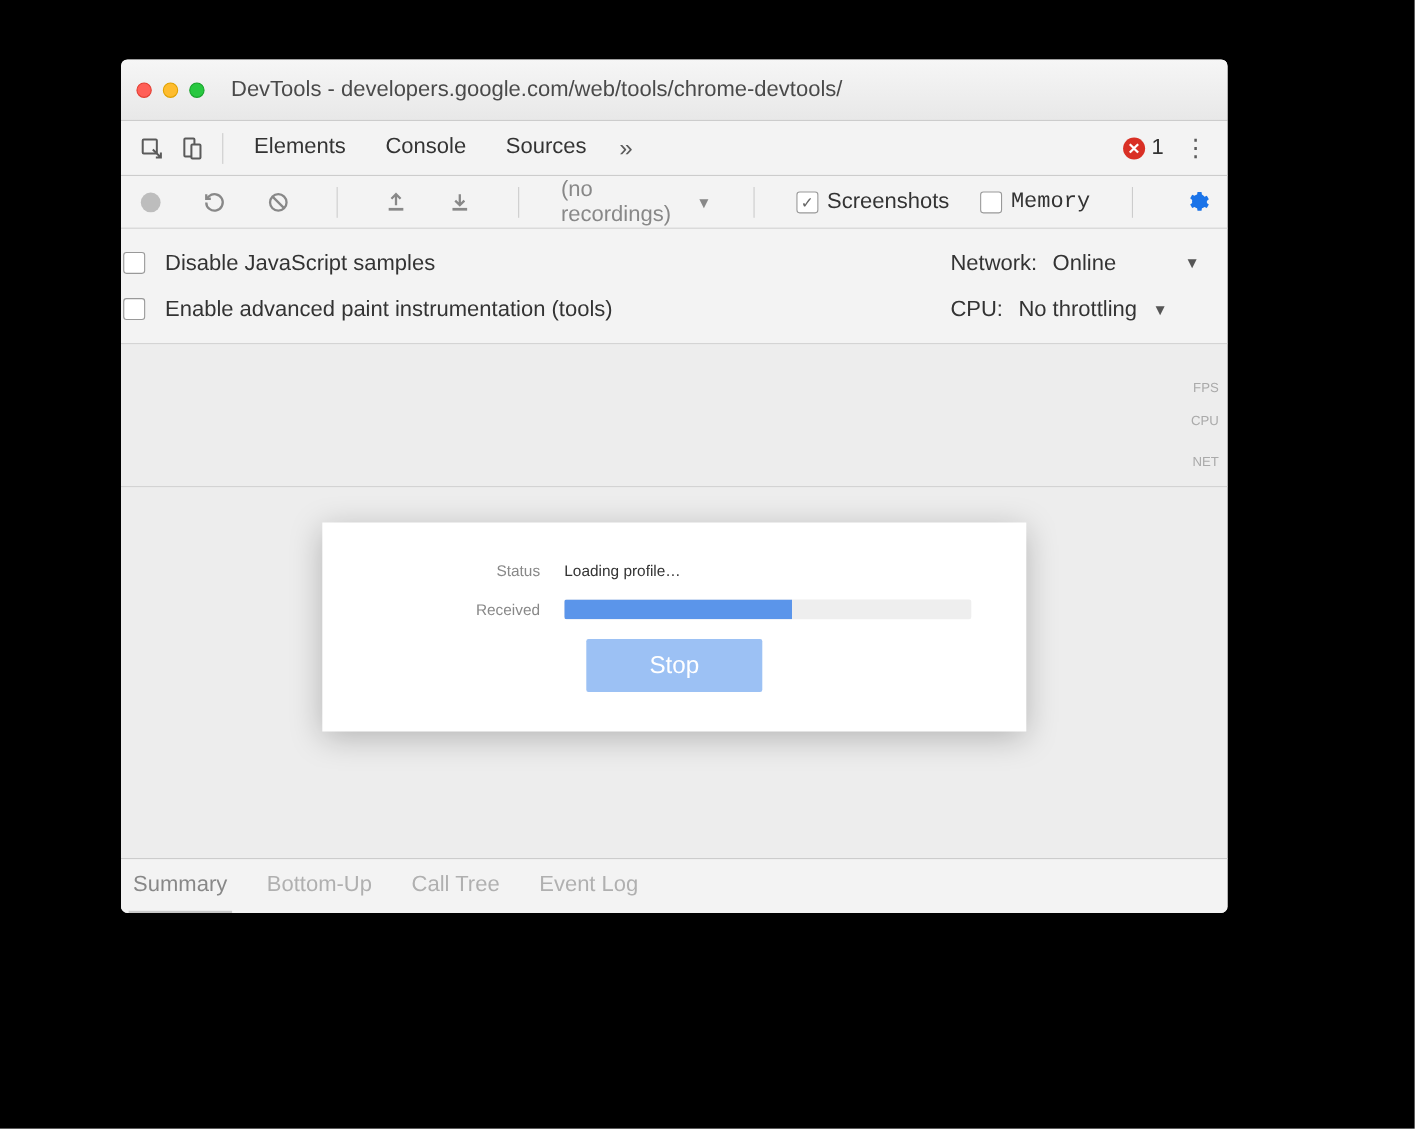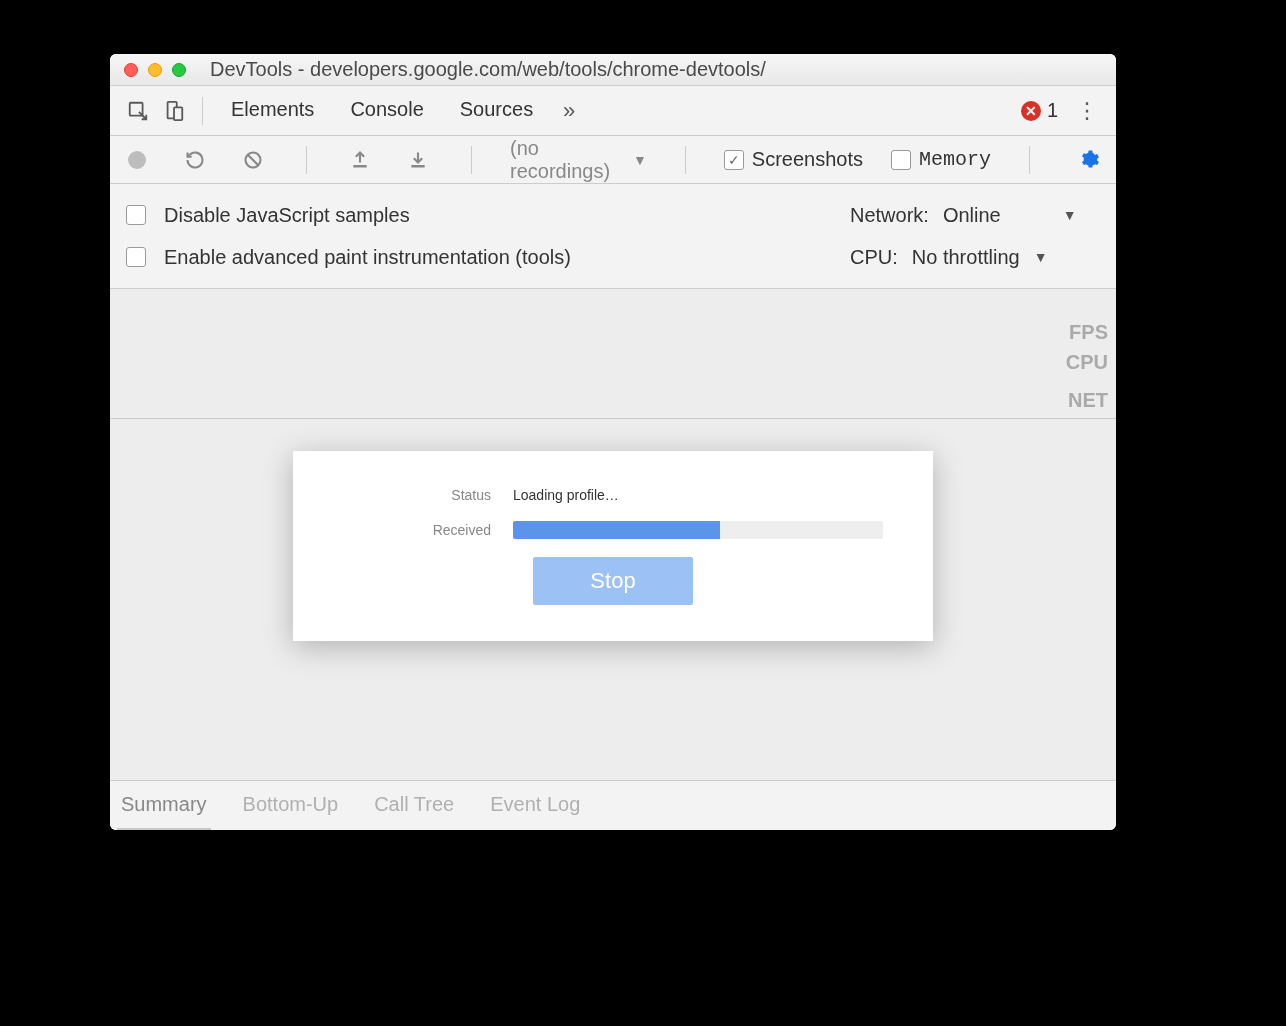--- a/index.html
+++ b/index.html
@@ -3,21 +3,21 @@
 <meta charset="utf-8">
 <style>
   * { box-sizing: border-box; margin: 0; padding: 0; font-family: -apple-system, "Helvetica Neue", Arial, sans-serif; }
   body { background: #000; width: 1286px; height: 1026px; position: relative; }
   .window {
     position: absolute; left: 110px; top: 54px; width: 1006px; height: 776px;
     background: #ededed; border-radius: 6px; box-shadow: 0 20px 60px rgba(0,0,0,.5);
     overflow: hidden; display: flex; flex-direction: column;
   }
   .titlebar {
-    height: 32px; background: linear-gradient(#f6f6f6,#e8e8e8); border-bottom: 1px solid #ccc;
+    height: 56px; background: linear-gradient(#f6f6f6,#e8e8e8); border-bottom: 1px solid #ccc;
     display: flex; align-items: center; padding: 0 14px; gap: 10px;
   }
   .traffic { display: flex; gap: 10px; }
   .dot { width: 14px; height: 14px; border-radius: 50%; }
   .dot.red { background:#ff5f57; border:1px solid #e33e32; }
   .dot.yellow { background:#febc2e; border:1px solid #e0a200; }
   .dot.green { background:#28c840; border:1px solid #17a32b; }
   .title { margin-left: 14px; color:#4a4a4a; font-size: 20px; font-weight: 400; }
   .tabbar {
     height: 50px; background: #f3f3f3; border-bottom: 1px solid #ccc;
@@ -38,36 +38,36 @@
   .tbtn { width:30px; height:30px; display:inline-flex; align-items:center; justify-content:center; color:#888; }
   .recdot { width:18px;height:18px;border-radius:50%;background:#bdbdbd;}
   .norec { color:#888; display:inline-flex; align-items:center; gap:4px; flex:1;}
   .caretdown { font-size:14px; color:#888;}
   .chkwrap { display:inline-flex; align-items:center; gap:8px; color:#333; font-size:20px;}
   .chkbox { width:20px;height:20px;border:1px solid #999;border-radius:3px;background:#fff;display:inline-flex;align-items:center;justify-content:center;font-size:14px;color:#666;}
   .chkbox.checked::after{content:"✓";}
   .gear { color:#1a73e8 !important; font-size:22px; margin-left:6px;}
   .settings {
     background:#f3f3f3; border-bottom:1px solid #ccc;
-    padding: 10px 16px; font-size:20px; color:#333;
+    padding: 10px 2px; font-size:20px; color:#333;
   }
   .setrow { display:flex; align-items:center; height:42px;}
   .setrow .chkwrap { flex:0 0 auto; }
   .setlabel { margin-left:10px; }
   .setspacer { flex:1; }
   .selgroup { display:inline-flex; align-items:center; gap:14px; }
   .selgroup .lbl { color:#333; }
   .selgroup .val { color:#333; display:inline-flex;align-items:center;gap:8px;}
   .selgroup .tri { font-size:14px;color:#555;}
   .timeline {
     position:relative; height:130px; background:#ededed; border-bottom:1px solid #ccc;
   }
   .ruler { position:absolute; top:0; left:0; right:0; height:26px; border-bottom:1px solid #ddd;}
   .tick { position:absolute; top:3px; font-size:16px; color:#888; transform:translateX(-100%);}
-  .lane { position:absolute; right:8px; font-size:20px; color:#aaa; font-weight:700;}
+  .lane { position:absolute; right:8px; font-size:12px; color:#aaa; font-weight:400;}
   .content { flex:1; position:relative; background:#ededed;}
   .modal {
     position:absolute; left:50%; top:32px; transform:translateX(-50%);
     width:640px; background:#fff; box-shadow:0 6px 28px rgba(0,0,0,.25);
     padding:36px 50px 36px 50px;
   }
   .mrow { display:flex; align-items:center; margin-bottom:18px; font-size:14px;}
   .mlabel { width:170px; text-align:right; color:#888; padding-right:22px;}
   .mval { color:#333; flex:1;}
   .progress { flex:1; height:18px; background:#eee; border-radius:2px; overflow:hidden;}

